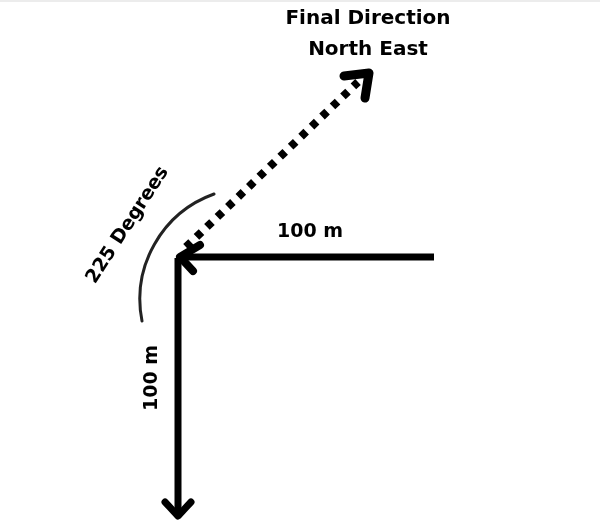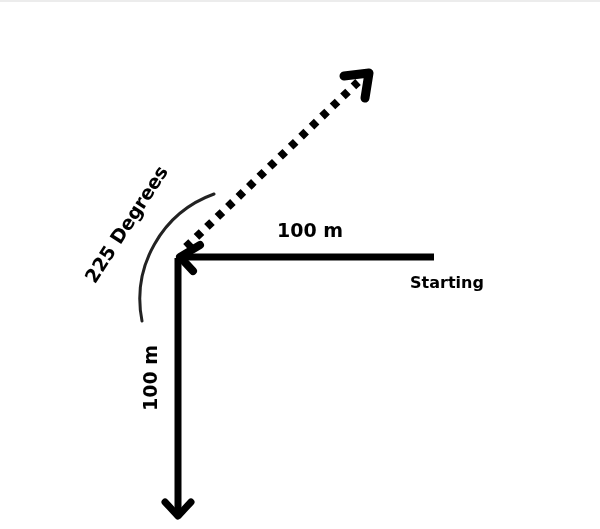--- a/index.html
+++ b/index.html
@@ -27,23 +27,24 @@
   <path d="M 200 245 L 180 257 L 193 271" fill="none" stroke="#000" stroke-width="8" stroke-linecap="round" stroke-linejoin="round"></path>
 
   <line x1="178" y1="258" x2="178" y2="512" stroke="#000" stroke-width="7"></line>
   <path d="M 165 502 L 178 516 L 191 502" fill="none" stroke="#000" stroke-width="7" stroke-linecap="round" stroke-linejoin="round"></path>
 
   <line x1="186" y1="247" x2="358" y2="82" stroke="#000" stroke-width="8" stroke-dasharray="7 7.5"></line>
   <path d="M 344 76 L 369 73 L 365 98" fill="none" stroke="#000" stroke-width="9" stroke-linecap="round" stroke-linejoin="round"></path>
 </svg>
 
 <div class="label title">
+  <div>Final Direction</div>
+  <div>North East</div>
 </div>
 
 <div class="label dist-h">100 m</div>
 
 <div class="label start">
-  <div>Starting</div>
 </div>
 
 <div class="label deg">225 Degrees</div>
 
 <div class="label dist-v">100 m</div>
 
 </body></html>

